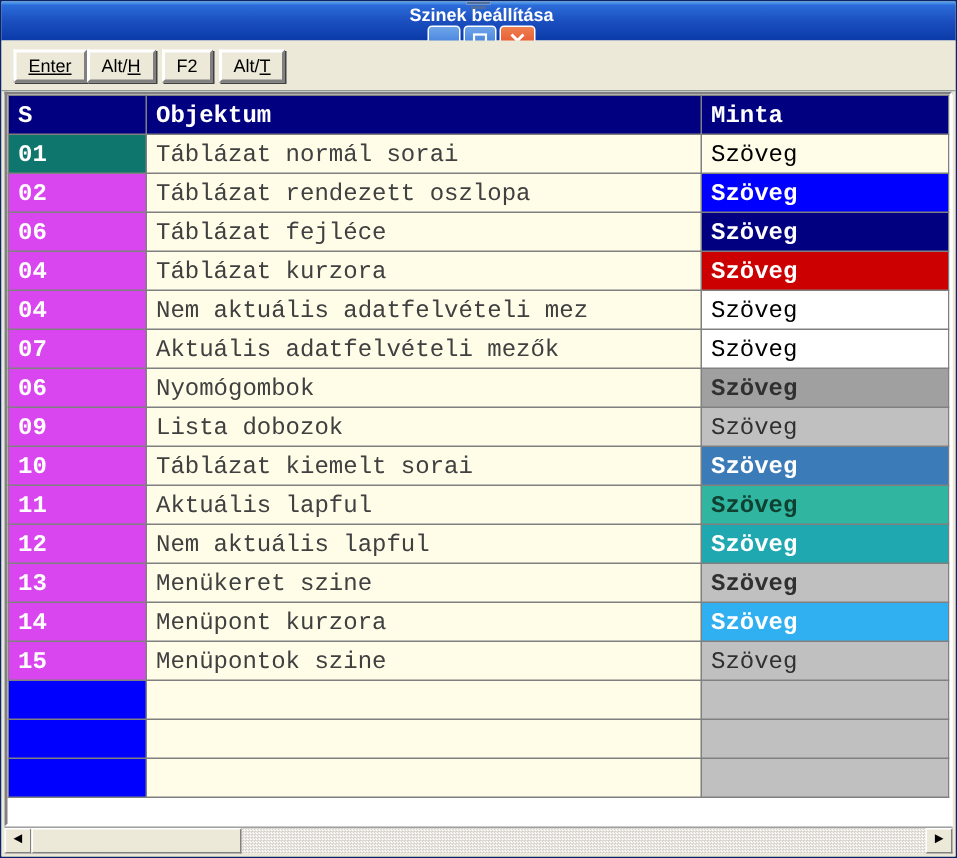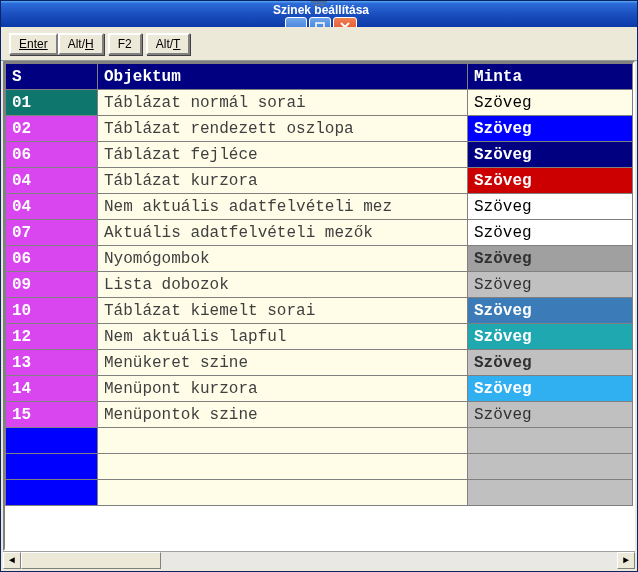--- a/index.html
+++ b/index.html
@@ -238,20 +238,25 @@
               <td class="s-cell">09</td>
               <td class="obj-cell">Lista dobozok</td>
               <td class="minta-cell" style="background: rgb(192, 192, 192); color: rgb(48, 48, 48); font-weight: normal;">Szöveg</td>
             </tr>
             <tr>
               <td class="s-cell">10</td>
               <td class="obj-cell">Táblázat kiemelt sorai</td>
               <td class="minta-cell" style="background: rgb(59, 124, 184); color: rgb(255, 255, 255); font-weight: bold;">Szöveg</td>
             </tr>
             <tr>
+              <td class="s-cell">11</td>
+              <td class="obj-cell">Aktuális lapful</td>
+              <td class="minta-cell" style="background: rgb(47, 181, 160); color: rgb(16, 64, 48); font-weight: bold;">Szöveg</td>
+            </tr>
+            <tr>
               <td class="s-cell">12</td>
               <td class="obj-cell">Nem aktuális lapful</td>
               <td class="minta-cell" style="background: rgb(32, 168, 176); color: rgb(255, 255, 255); font-weight: bold;">Szöveg</td>
             </tr>
             <tr>
               <td class="s-cell">13</td>
               <td class="obj-cell">Menükeret szine</td>
               <td class="minta-cell" style="background: rgb(192, 192, 192); color: rgb(48, 48, 48); font-weight: bold;">Szöveg</td>
             </tr>
             <tr>

